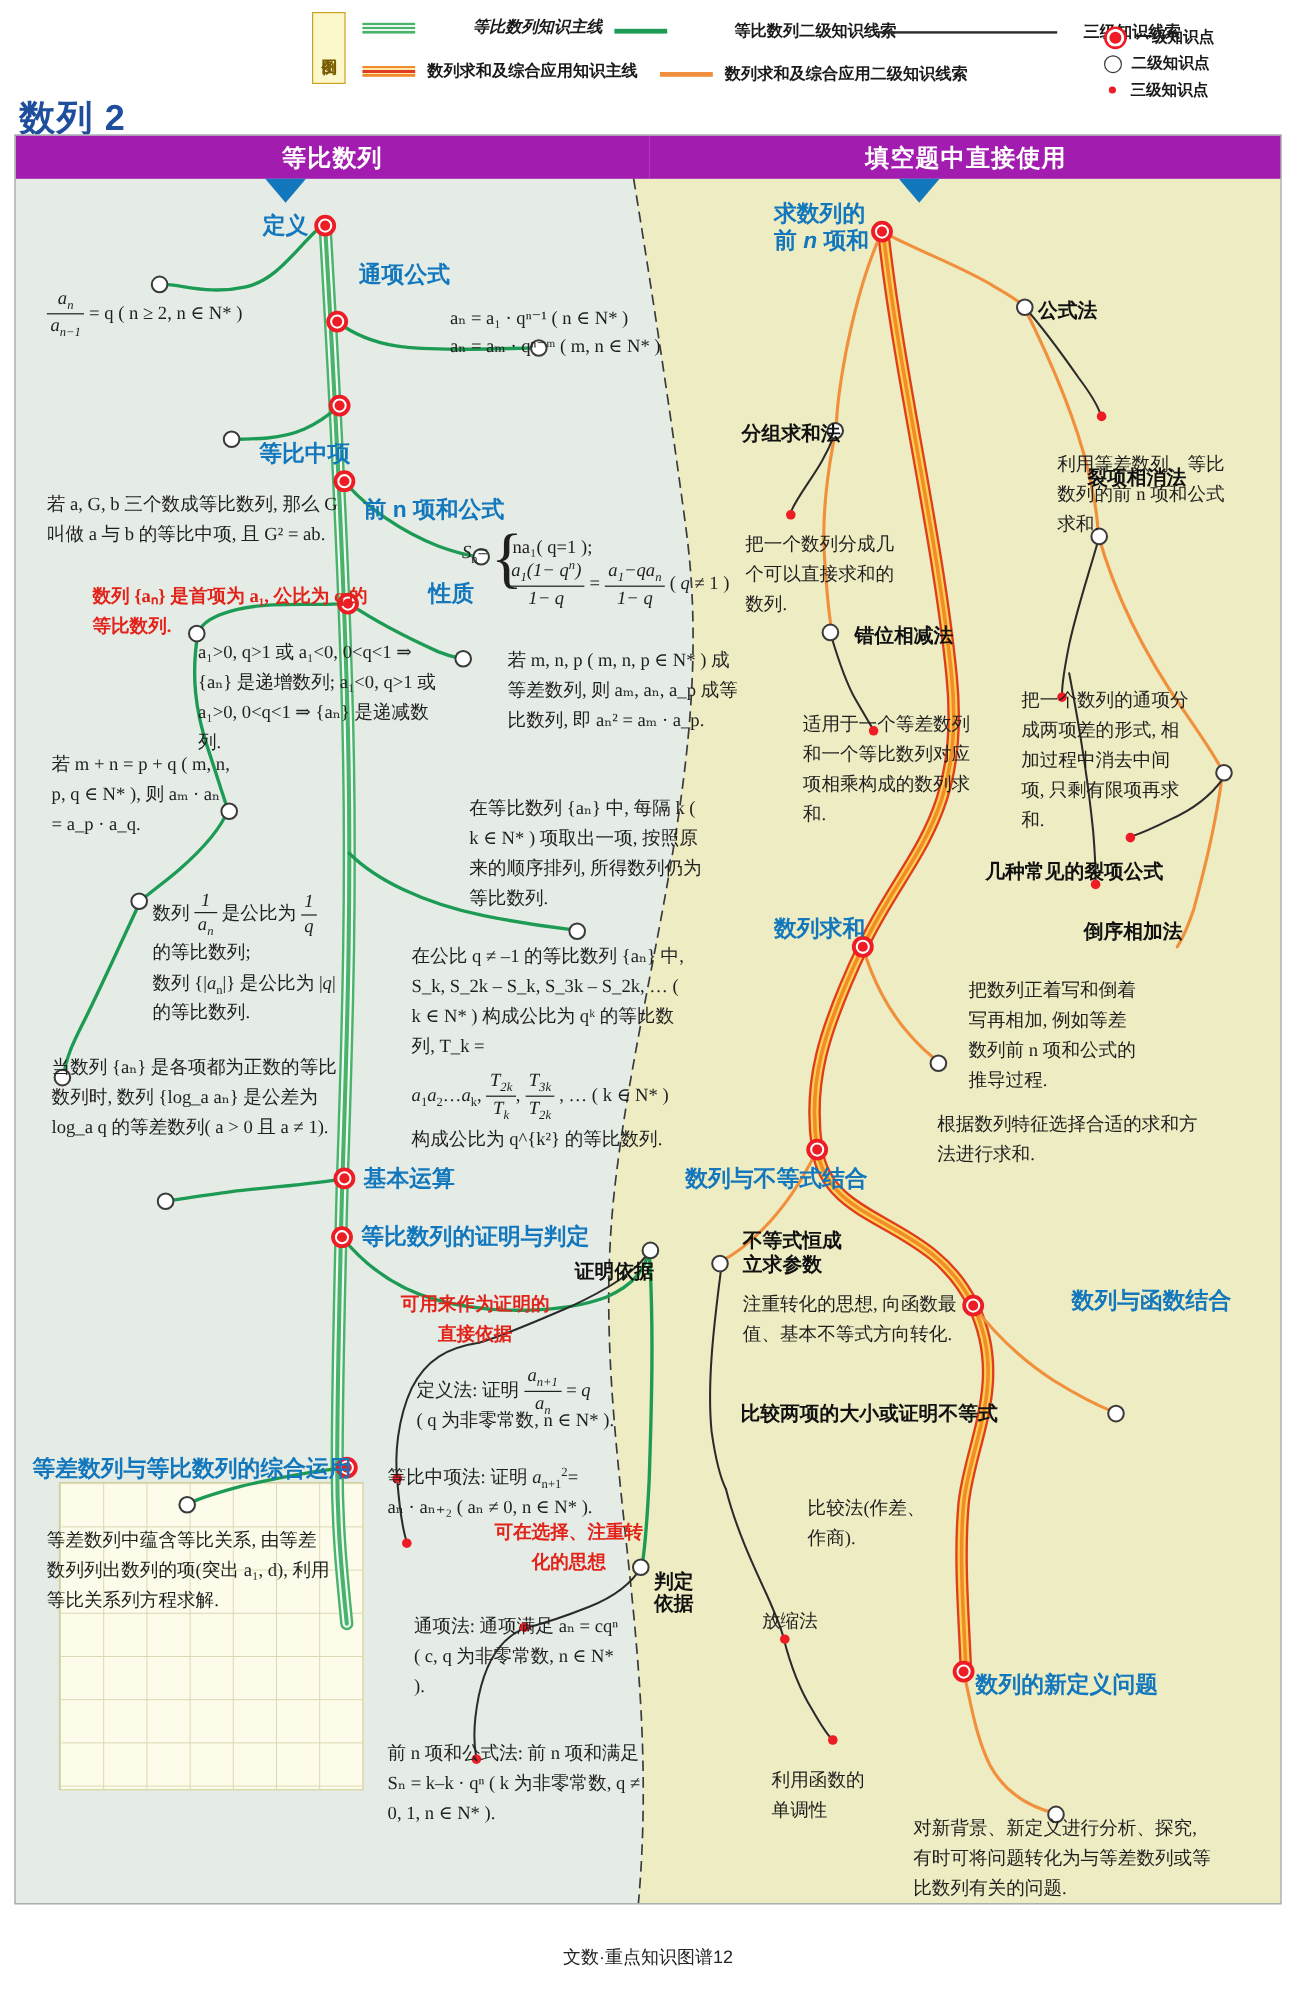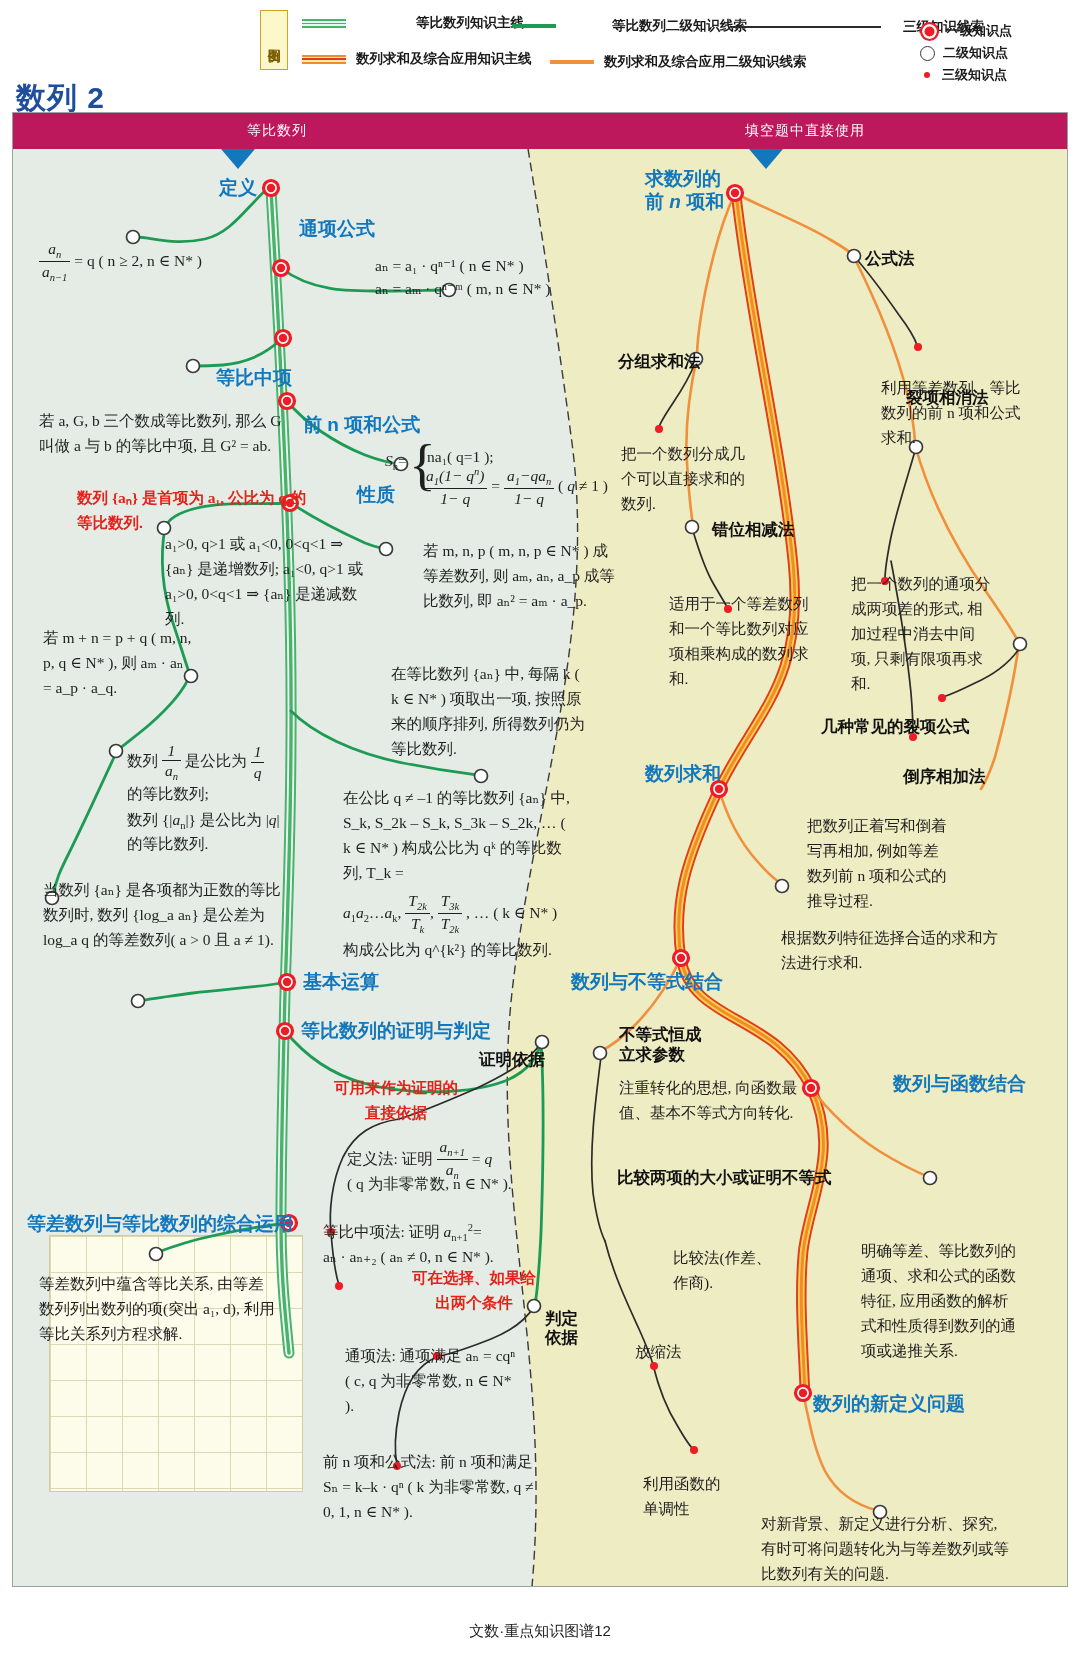--- a/index.html
+++ b/index.html
@@ -35,21 +35,21 @@
   .lg-right{position:absolute;right:0;top:0;width:150px;margin-top:12px;}
   .lg-right .r{display:flex;align-items:center;gap:8px;height:22px;}
   .lg-right .r span{font-size:13px;font-weight:bold;}
 
   
   #page-title{position:absolute;left:16px;top:78px;font-size:30px;font-weight:bold;color:#1f4e9c;letter-spacing:1px;}
 
   
   #board{position:absolute;left:12px;top:112px;width:1056px;height:1475px;border:1px solid #9aa3a0;box-sizing:border-box;overflow:hidden;background:#e5ece6;}
   #bg-right{position:absolute;left:0;top:0;width:100%;height:100%;}
-  .hdr{position:absolute;top:0;height:36px;background:#be185d;color:#fff;display:flex;align-items:center;justify-content:center;font-size:14px;font-weight:normal;letter-spacing:1px;}
+  .hdr{position:absolute;top:0;height:36px;background:#a21caf;color:#fff;display:flex;align-items:center;justify-content:center;font-size:20px;font-weight:bold;letter-spacing:1px;}
   #hdr-left{left:0;width:528px;}
   #hdr-right{left:528px;width:528px;}
   .tri{position:absolute;top:36px;width:0;height:0;border-left:17px solid transparent;border-right:17px solid transparent;border-top:20px solid #1277bc;}
 
   
   #wires{position:absolute;left:0;top:0;width:1056px;height:1475px;}
 
   
   .t{position:absolute;font-family:"Liberation Serif","DejaVu Serif",serif;font-size:15.5px;line-height:1.62;color:#1f1f1f;}
   .node{position:absolute;font-family:"Liberation Sans",sans-serif;font-weight:bold;white-space:nowrap;}
@@ -72,21 +72,21 @@
 </head>
 <body>
 
 <div id="legend">
   <div class="legend-box">
     <span>图例</span>
   </div>
 
   <div class="lg-row" style="left:42px;top:8px;">
     <span class="sw sw-green-main"></span>
-    <span class="lbl" style="margin-left:70px;">等比数列知识主线</span>
+    <span class="lbl" style="margin-left:48px;font-style:italic;">等比数列知识主线</span>
   </div>
   <div class="lg-row" style="left:252px;top:11px;">
     <span class="sw sw-green-2"></span>
     <span class="lbl" style="margin-left:56px;">等比数列二级知识线索</span>
   </div>
   <div class="lg-row" style="left:471px;top:12px;">
     <span class="sw sw-black-3"></span>
     <span class="lbl" style="margin-left:22px;">三级知识线索</span>
   </div>
 
@@ -338,21 +338,21 @@
     定义法: 证明
     <span class="frac"><span class="num"><i>a</i><sub>n+1</sub></span><span class="den"><i>a</i><sub>n</sub></span></span>
     = <i>q</i>
   </div>
   <div class="t" style="left:334px;top:1058px;">( q 为非零常数, n ∈ N* ).</div>
 
   <div class="t" style="left:310px;top:1106px;">等比中项法: 证明 <i>a</i><sub>n+1</sub><sup>2</sup>=</div>
   <div class="t" style="left:310px;top:1131px;">aₙ · aₙ₊₂ ( aₙ ≠ 0, n ∈ N* ).</div>
 
   <div class="node n2" style="left:532px;top:1176px;line-height:1.18;margin-top:20px;">判定<br>依据</div>
-  <div class="t red" style="left:398px;top:1152px;width:126px;text-align:center;">可在选择、如果给出两个条件</div>
+  <div class="t red" style="left:398px;top:1152px;width:126px;text-align:center;">可在选择、注重转化的思想</div>
 
   <div class="t" style="left:332px;top:1230px;width:174px;">通项法: 通项满足 aₙ = cqⁿ ( c, q 为非零常数, n ∈ N* ).</div>
   <div class="t" style="left:310px;top:1336px;width:226px;">前 n 项和公式法: 前 n 项和满足 Sₙ = k–k · qⁿ ( k 为非零常数, q ≠ 0, 1, n ∈ N* ).</div>
 
   <div class="node n1" style="left:14px;top:1098px;">等差数列与等比数列的综合运用</div>
   <div class="t" style="left:26px;top:1158px;width:240px;">等差数列中蕴含等比关系, 由等差数列列出数列的项(突出 a₁, d), 利用等比关系列方程求解.</div>
 
   <div class="node n1" style="left:632px;top:55px;text-align:left;line-height:1.2;">求数列的<br>前 <i>n</i> 项和</div>
 
   <div class="node n2" style="left:605px;top:238px;">分组求和法</div>
@@ -378,19 +378,18 @@
   <div class="node n1" style="left:558px;top:856px;">数列与不等式结合</div>
   <div class="node n2" style="left:606px;top:912px;line-height:1.2;">不等式恒成<br>立求参数</div>
   <div class="t" style="left:606px;top:962px;width:180px;">注重转化的思想, 向函数最值、基本不等式方向转化.</div>
 
   <div class="node n2" style="left:604px;top:1054px;">比较两项的大小或证明不等式</div>
   <div class="t" style="left:660px;top:1132px;width:110px;">比较法(作差、作商).</div>
   <div class="t" style="left:622px;top:1226px;">放缩法</div>
   <div class="t" style="left:630px;top:1358px;width:90px;">利用函数的单调性</div>
 
   <div class="node n1" style="left:880px;top:958px;">数列与函数结合</div>
-  <div class="t" style="left:848px;top:1125px;width:160px;">明确等差、等比数列的通项、求和公式的函数特征, 应用函数的解析式和性质得到数列的通项或递推关系.</div>
 
   <div class="node n1" style="left:800px;top:1278px;">数列的新定义问题</div>
   <div class="t" style="left:748px;top:1398px;width:250px;">对新背景、新定义进行分析、探究, 有时可将问题转化为与等差数列或等比数列有关的问题.</div>
 </div>
 
 <div id="footer">文数·重点知识图谱12</div>
 
 </body></html>

